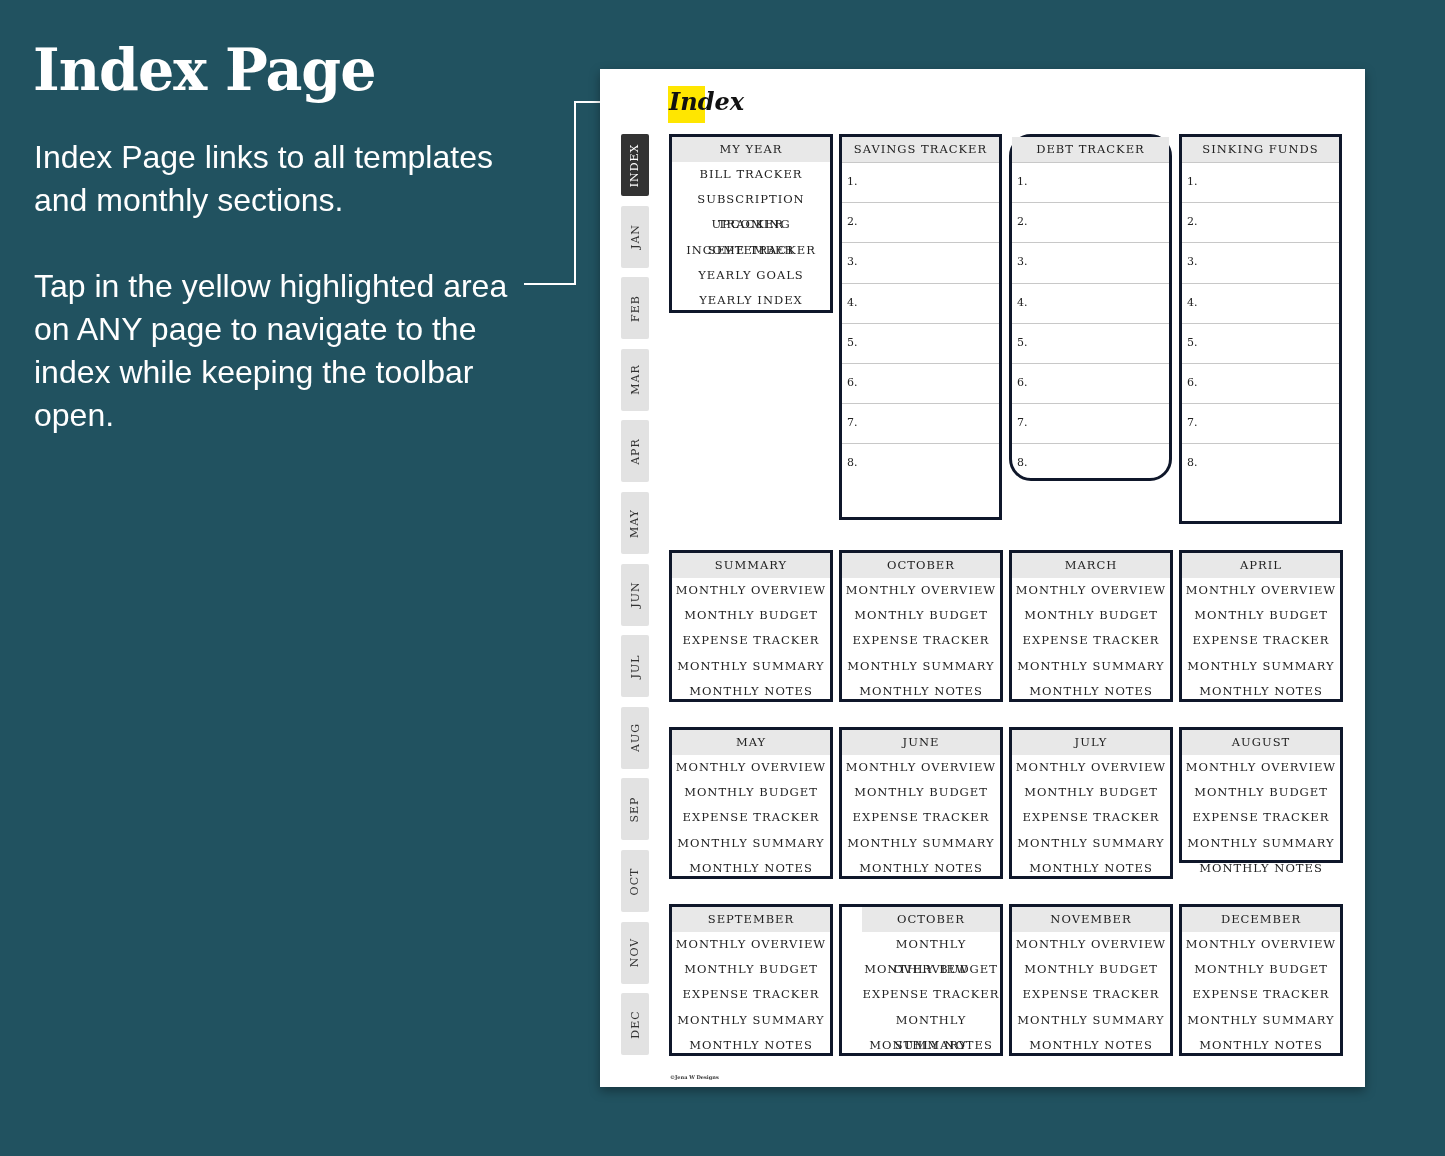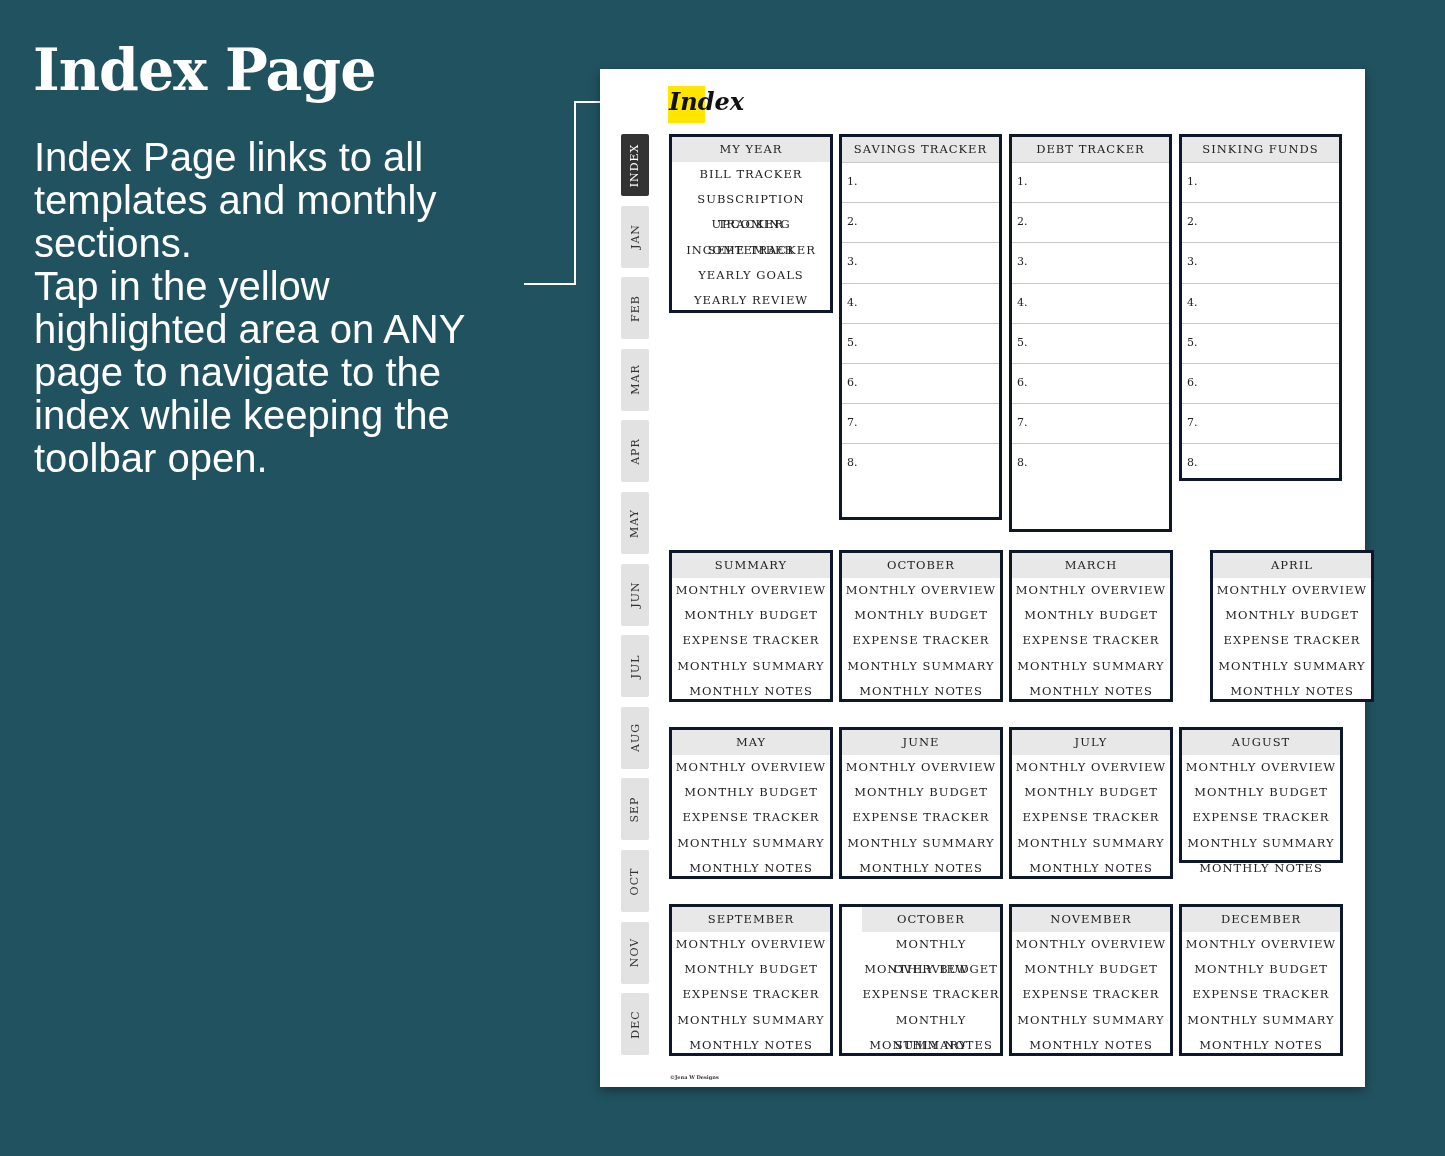--- a/index.html
+++ b/index.html
@@ -6,21 +6,21 @@
   body {
     width:1445px; height:1156px; background:#215260; position:relative; overflow:hidden;
     font-family: "Liberation Sans", sans-serif;
   }
   .heading {
     position:absolute; left:33px; top:36px; color:#fff;
     font-family:"DejaVu Serif", serif; font-weight:bold; font-size:57px; letter-spacing:-1px;
   }
   .desc {
     position:absolute; left:34px; color:#fff;
-    font-family:"Liberation Sans", sans-serif; font-size:40px; line-height:43px; width:500px;
+    font-family:"Liberation Sans", sans-serif; font-size:32px; line-height:43px; width:500px;
   }
   .d1 { top:136px; }
   .d2 { top:265px; }
   .connector-h { position:absolute; left:524px; top:283px; width:52px; height:2px; background:#fff; }
   .connector-v { position:absolute; left:574px; top:101px; width:2px; height:184px; background:#fff; }
   .connector-h2 { position:absolute; left:574px; top:101px; width:78px; height:2px; background:#fff; }
 
   .page {
     position:absolute; left:600px; top:69px; width:765px; height:1018px; background:#fff;
     box-shadow: 0 4px 10px rgba(0,0,0,0.35);
@@ -122,48 +122,48 @@
     </div>
 
   <div class="box" style="left:69px;top:65px;width:164px;height:179px;">
     <div class="box-head">MY YEAR</div>
     <div id="myyear">
         <div class="box-item">BILL TRACKER</div>
         <div class="box-item">SUBSCRIPTION TRACKER</div>
         <div class="box-item">UPCOMING SEPTEMBER</div>
         <div class="box-item">INCOME TRACKER</div>
         <div class="box-item">YEARLY GOALS</div>
-        <div class="box-item">YEARLY REVIEW</div>
+        <div class="box-item">YEARLY INDEX</div>
       </div>
   </div>
 
   <div id="trackers">
       <div class="box" style="left: 239px; top: 65px; width: 163px; height: 386px;">
         <div class="box-head">SAVINGS TRACKER</div>
         <div class="num-row">1.</div>
         <div class="num-row">2.</div>
         <div class="num-row">3.</div>
         <div class="num-row">4.</div>
         <div class="num-row">5.</div>
         <div class="num-row">6.</div>
         <div class="num-row">7.</div>
         <div class="num-row">8.</div>
       </div>
-      <div class="box" style="left: 409px; top: 65px; width: 163px; height: 398px;">
+      <div class="box" style="left: 409px; top: 65px; width: 163px; height: 347px; border-radius: 22px;">
         <div class="box-head">DEBT TRACKER</div>
         <div class="num-row">1.</div>
         <div class="num-row">2.</div>
         <div class="num-row">3.</div>
         <div class="num-row">4.</div>
         <div class="num-row">5.</div>
         <div class="num-row">6.</div>
         <div class="num-row">7.</div>
         <div class="num-row">8.</div>
       </div>
-      <div class="box" style="left: 579px; top: 65px; width: 163px; height: 347px;">
+      <div class="box" style="left: 579px; top: 65px; width: 163px; height: 390px;">
         <div class="box-head">SINKING FUNDS</div>
         <div class="num-row">1.</div>
         <div class="num-row">2.</div>
         <div class="num-row">3.</div>
         <div class="num-row">4.</div>
         <div class="num-row">5.</div>
         <div class="num-row">6.</div>
         <div class="num-row">7.</div>
         <div class="num-row">8.</div>
       </div>
@@ -186,21 +186,21 @@
         <div class="box-item">MONTHLY NOTES</div>
       </div>
       <div class="box" style="left: 409px; top: 481px; width: 164px; height: 152px;">
         <div class="box-head">MARCH</div>
         <div class="box-item">MONTHLY OVERVIEW</div>
         <div class="box-item">MONTHLY BUDGET</div>
         <div class="box-item">EXPENSE TRACKER</div>
         <div class="box-item">MONTHLY SUMMARY</div>
         <div class="box-item">MONTHLY NOTES</div>
       </div>
-      <div class="box" style="left: 579px; top: 481px; width: 164px; height: 152px; margin-left: 31px;">
+      <div class="box" style="left: 579px; top: 481px; width: 164px; height: 152px;">
         <div class="box-head">APRIL</div>
         <div class="box-item">MONTHLY OVERVIEW</div>
         <div class="box-item">MONTHLY BUDGET</div>
         <div class="box-item">EXPENSE TRACKER</div>
         <div class="box-item">MONTHLY SUMMARY</div>
         <div class="box-item">MONTHLY NOTES</div>
       </div>
       <div class="box" style="left: 69px; top: 658px; width: 164px; height: 152px;">
         <div class="box-head">MAY</div>
         <div class="box-item">MONTHLY OVERVIEW</div>

